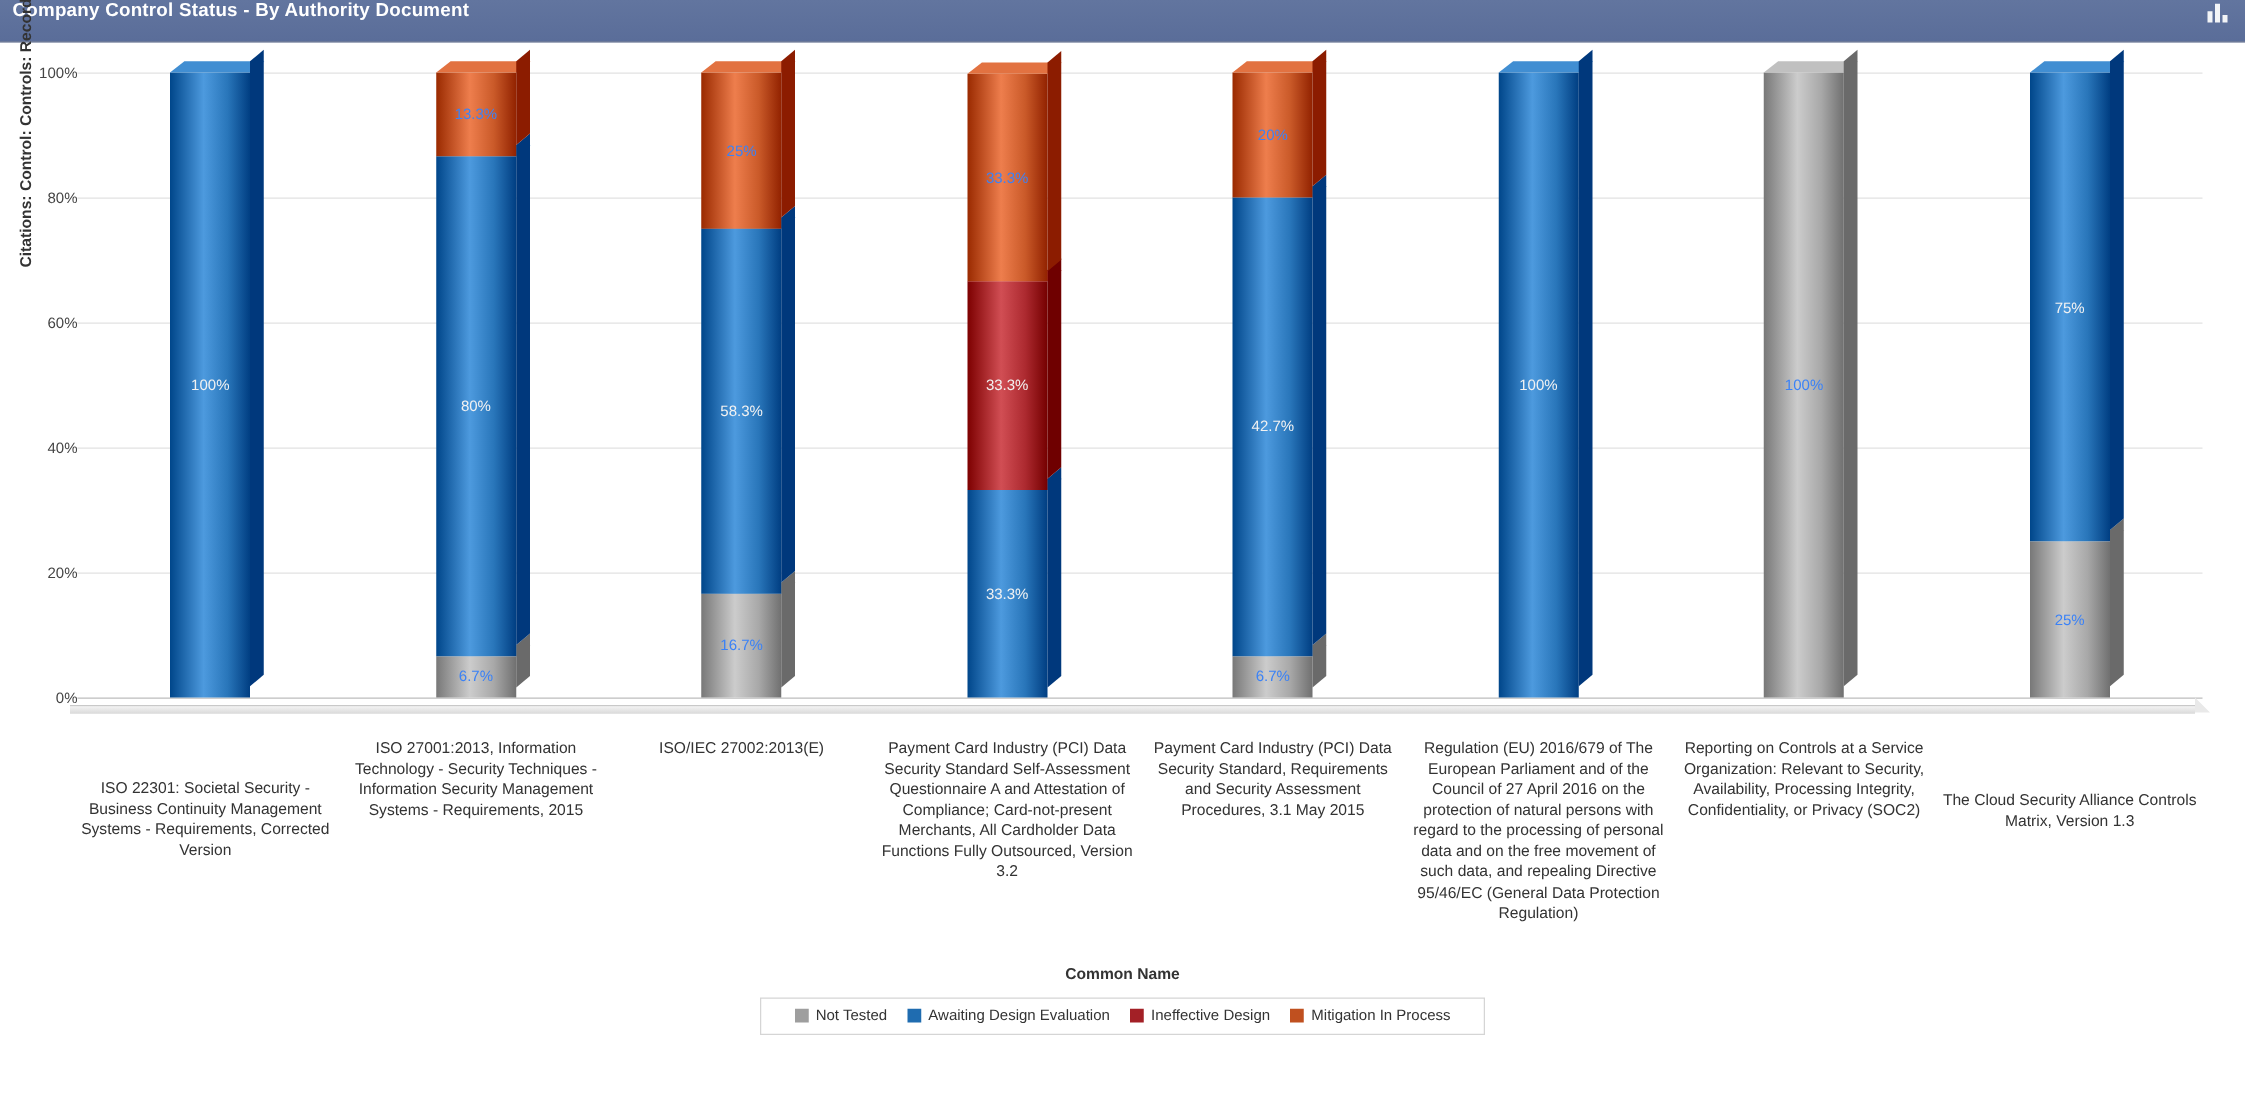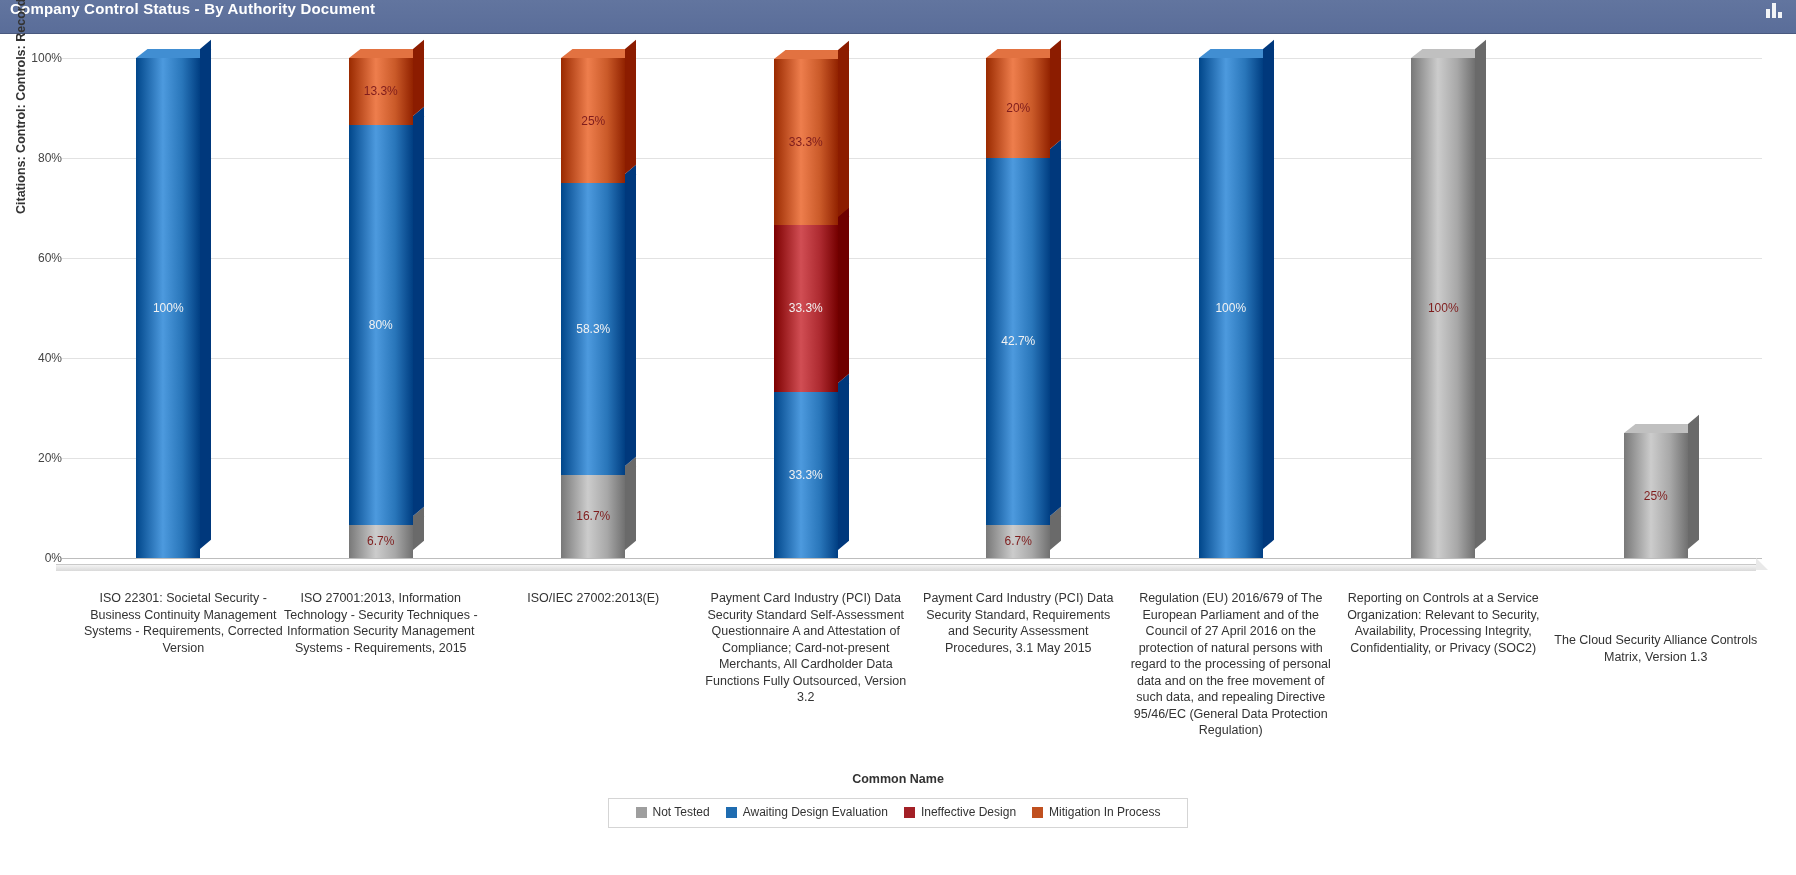--- a/index.html
+++ b/index.html
@@ -165,21 +165,21 @@
     height: 100%;
     transform: skewY(-40deg);
     transform-origin: top left;
   }
   .seg .lbl {
     position: absolute;
     left: 0;
     width: 64px;
     text-align: center;
     font-size: 12px;
-    color: #7f1d1d;
+    color: #3b82f6;
     top: 50%;
     transform: translateY(-50%);
     pointer-events: none;
   }
   .seg.dark .lbl { color: #f2f2f2; }
 
   
   .xlabels {
     position: absolute;
     left: 62px;
@@ -401,26 +401,32 @@
           </div>
         </div>
         <div class="col" style="left: 1561.75px; width: 64px;">
           <div class="stack">
             <div class="seg" style="height: 125px; bottom: 0px;">
               <div class="face" style="background: linear-gradient(90deg, rgb(120, 120, 120) 0%, rgb(204, 204, 204) 42%, rgb(168, 168, 168) 72%, rgb(112, 112, 112) 100%);"></div>
               <div class="top" style="background: rgb(192, 192, 192);"></div>
               <div class="right" style="background: rgb(106, 106, 106);"></div>
               <div class="lbl">25%</div>
             </div>
+            <div class="seg dark" style="height: 375px; bottom: 125px;">
+              <div class="face" style="background: linear-gradient(90deg, rgb(0, 70, 138) 0%, rgb(77, 154, 222) 42%, rgb(41, 118, 186) 72%, rgb(0, 62, 130) 100%);"></div>
+              <div class="top" style="background: rgb(65, 142, 210);"></div>
+              <div class="right" style="background: rgb(0, 56, 124);"></div>
+              <div class="lbl">75%</div>
+            </div>
           </div>
         </div>
       </div>
 
     <div class="xlabels" id="xlabels">
-        <div class="xlabel" style="left: 19px; width: 204.5px;">ISO 22301: Societal Security - Business Continuity Management Systems - Requirements, Corrected Version</div>
+        <div class="xlabel" style="left: 0; width: 204.5px; margin-top: 32px;">ISO 22301: Societal Security - Business Continuity Management Systems - Requirements, Corrected Version</div>
         <div class="xlabel" style="left: 216.5px; width: 204.5px;">ISO 27001:2013, Information Technology - Security Techniques - Information Security Management Systems - Requirements, 2015</div>
         <div class="xlabel" style="left: 429px; width: 204.5px;">ISO/IEC 27002:2013(E)</div>
         <div class="xlabel" style="left: 641.5px; width: 204.5px;">Payment Card Industry (PCI) Data Security Standard Self-Assessment Questionnaire A and Attestation of Compliance; Card-not-present Merchants, All Cardholder Data Functions Fully Outsourced, Version 3.2</div>
         <div class="xlabel" style="left: 854px; width: 204.5px;">Payment Card Industry (PCI) Data Security Standard, Requirements and Security Assessment Procedures, 3.1 May 2015</div>
         <div class="xlabel" style="left: 1066.5px; width: 204.5px;">Regulation (EU) 2016/679 of The European Parliament and of the Council of 27 April 2016 on the protection of natural persons with regard to the processing of personal data and on the free movement of such data, and repealing Directive 95/46/EC (General Data Protection Regulation)</div>
         <div class="xlabel" style="left: 1279px; width: 204.5px;">Reporting on Controls at a Service Organization: Relevant to Security, Availability, Processing Integrity, Confidentiality, or Privacy (SOC2)</div>
         <div class="xlabel" style="left: 1491.5px; width: 204.5px; margin-top: 42px;">The Cloud Security Alliance Controls Matrix, Version 1.3</div>
       </div>
 
     <div class="x-axis-title">Common Name</div>

